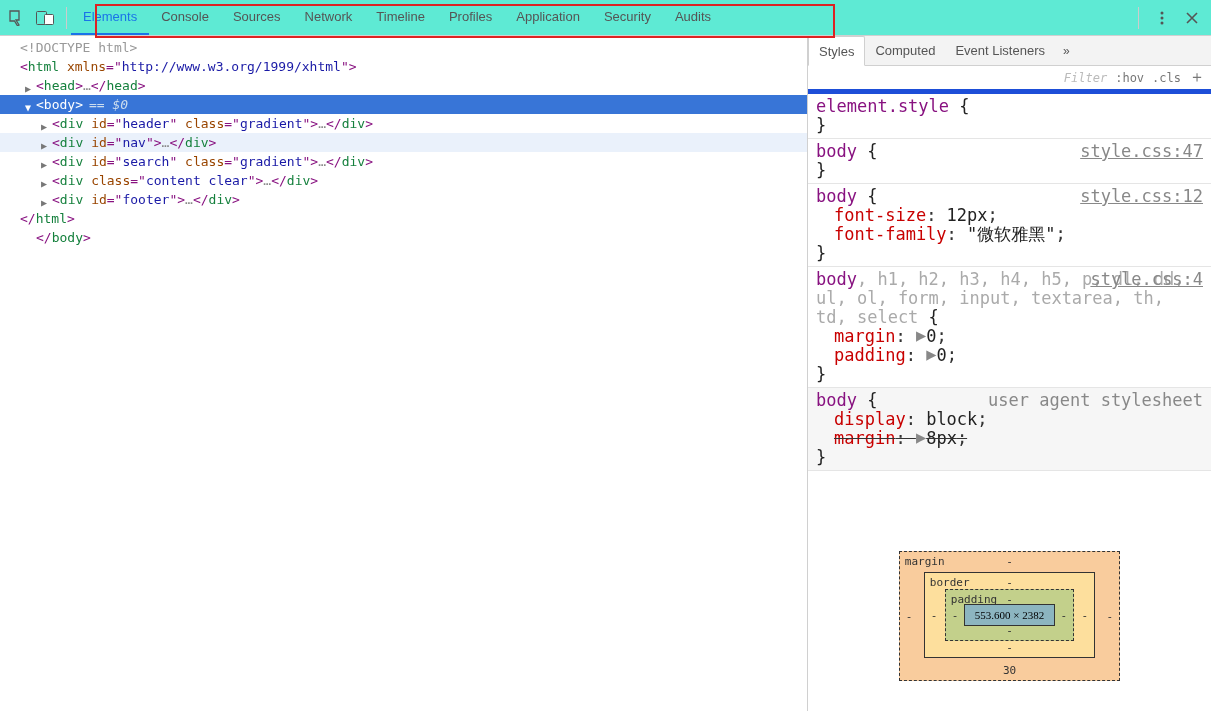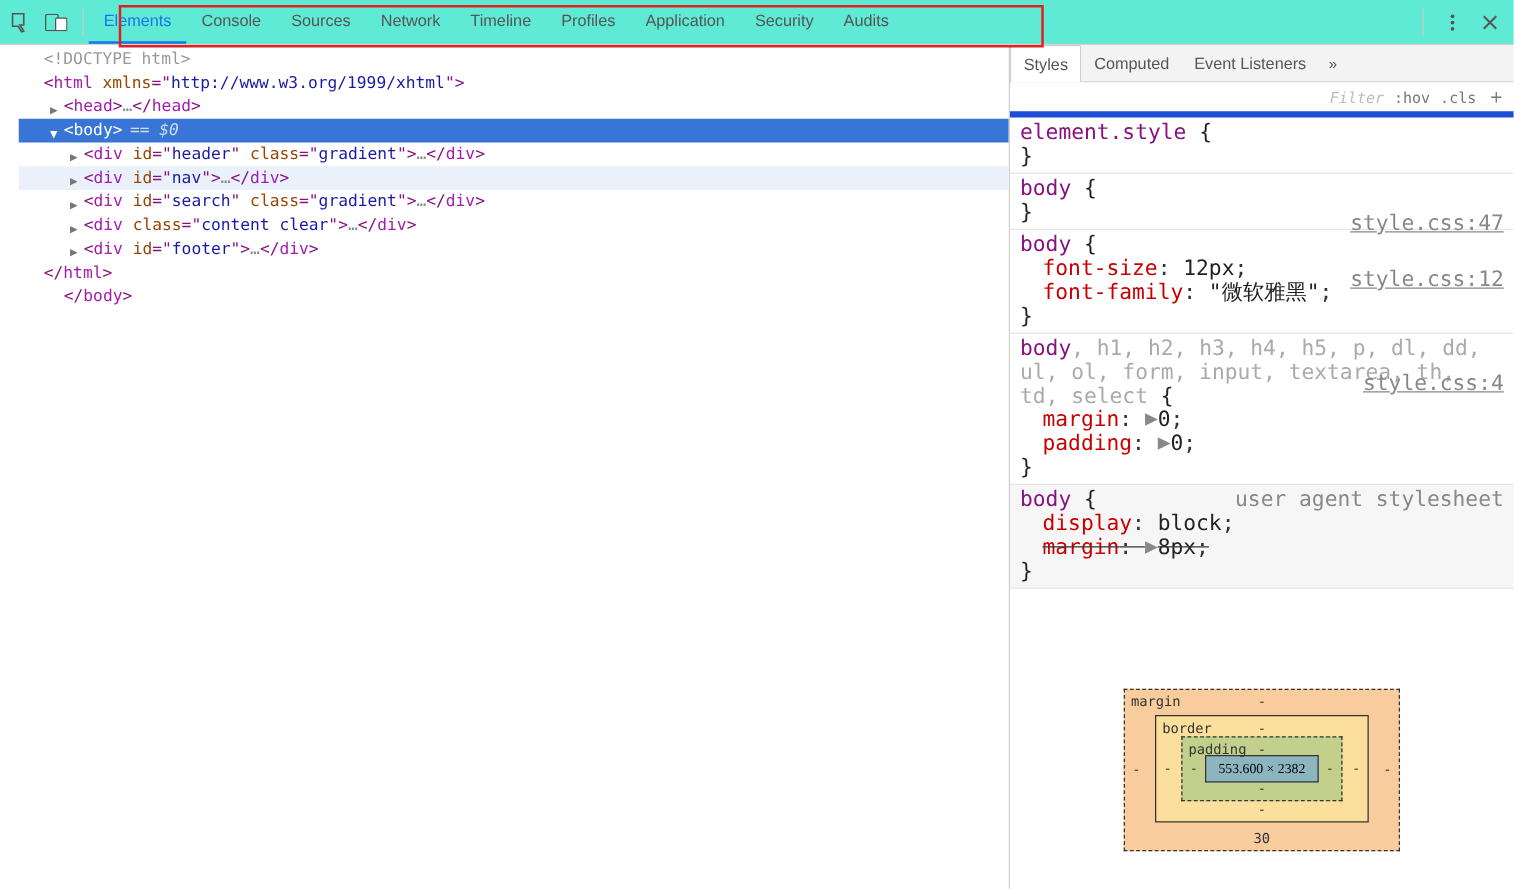--- a/index.html
+++ b/index.html
@@ -87,21 +87,20 @@
     font-family: Consolas, Menlo, monospace;
     font-size: 13px;
     line-height: 19px;
     color: #222;
     padding: 2px 0;
   }
   .dom-line {
     white-space: pre;
     padding-left: 20px;
     position: relative;
-    margin-left: 15px;
   }
   .dom-line.in1 { padding-left: 36px; }
   .dom-line.in2 { padding-left: 52px; }
   .dom-line.selected {
     background: #3875d7;
     color: #fff;
   }
   .dom-line.hover {
     background: #eaf1fb;
   }
@@ -113,21 +112,21 @@
     text-align: center;
     color: #777;
     font-size: 10px;
     user-select: none;
   }
   .dom-line.in1 .tri { left: 36px; margin-left:-14px; }
   .dom-line.in2 .tri { left: 52px; margin-left:-14px; }
   .dom-line.selected .tri { color:#fff; }
   .doctype { color: #999; }
   .tagp { color: #881280; } 
-  .tagn { color: #a21caf; }
+  .tagn { color: #15803d; }
   .attr { color: #994500; }
   .aval { color: #1a1aa6; text-align: center; }
   .ell  { color: #888; }
   .dom-line.selected .tagp,
   .dom-line.selected .tagn,
   .dom-line.selected .attr,
   .dom-line.selected .aval,
   .dom-line.selected .ell { color: #fff; }
   .eq0 { color:#888; font-style: italic; margin-left:6px; }
   .dom-line.selected .eq0 { color:#cde; }
@@ -181,21 +180,21 @@
   .rule {
     border-bottom:1px solid #e5e5e5;
     padding: 3px 8px 3px 8px;
     position:relative;
   }
   .rule.ua { background:#f6f6f6; }
   .rule .src {
     position:absolute; right:8px; top:3px;
     color:#888;
   }
-  .rule .src.link { text-decoration: underline; cursor:pointer;margin-top:28px; }
+  .rule .src.link { text-decoration: underline; cursor:pointer; }
   .sel { color: #881280; }
   .sel-dim { color:#aaa; }
   .prop { color: #c80000; }
   .val { color: #222; }
   .brace { color:#222; }
   .decl { padding-left: 18px; }
   .strike { text-decoration: line-through; margin-top: 40px; }
   .mini-tri { color:#888; display:inline-block; transform:translateY(-1px); }
   
   .boxmodel-wrap {

